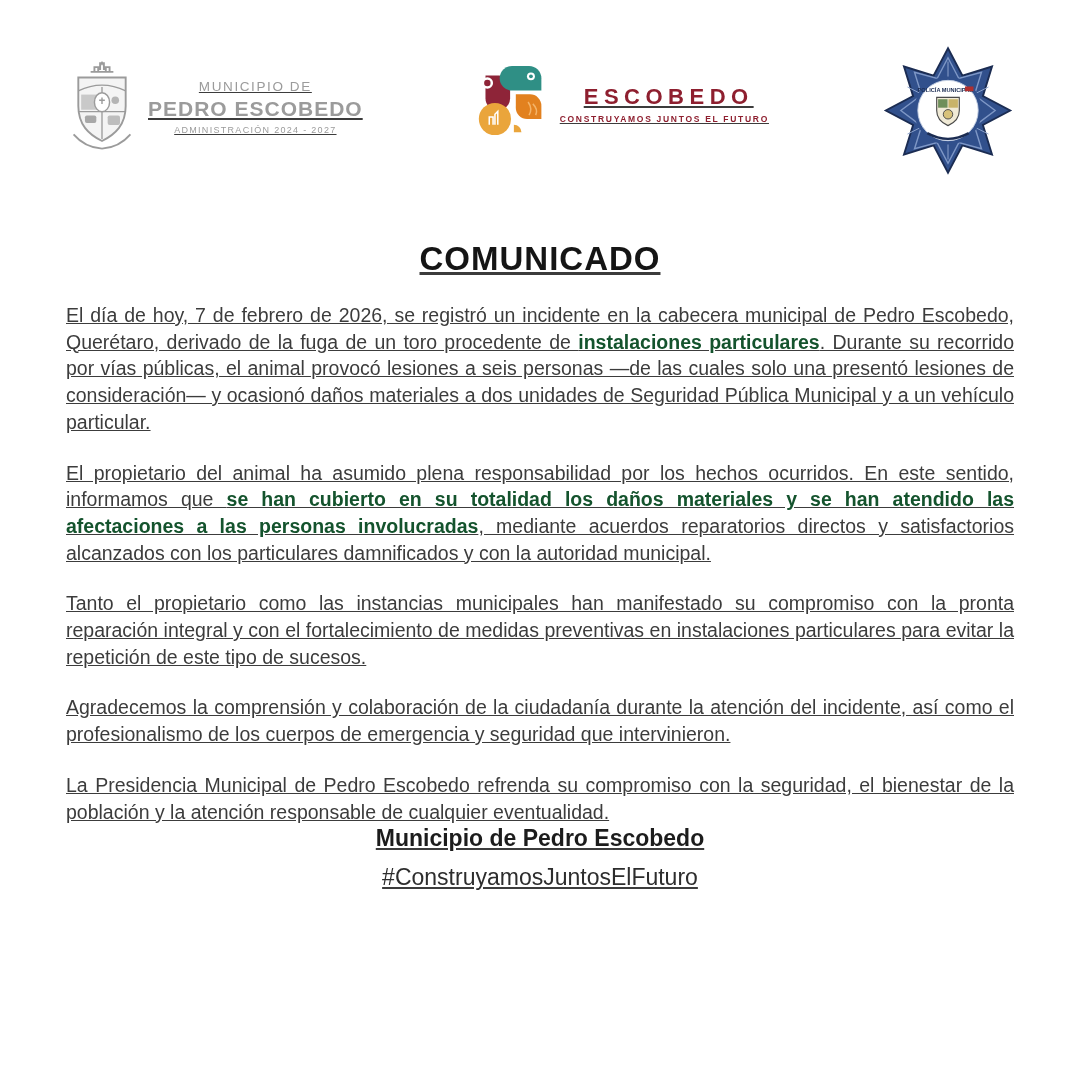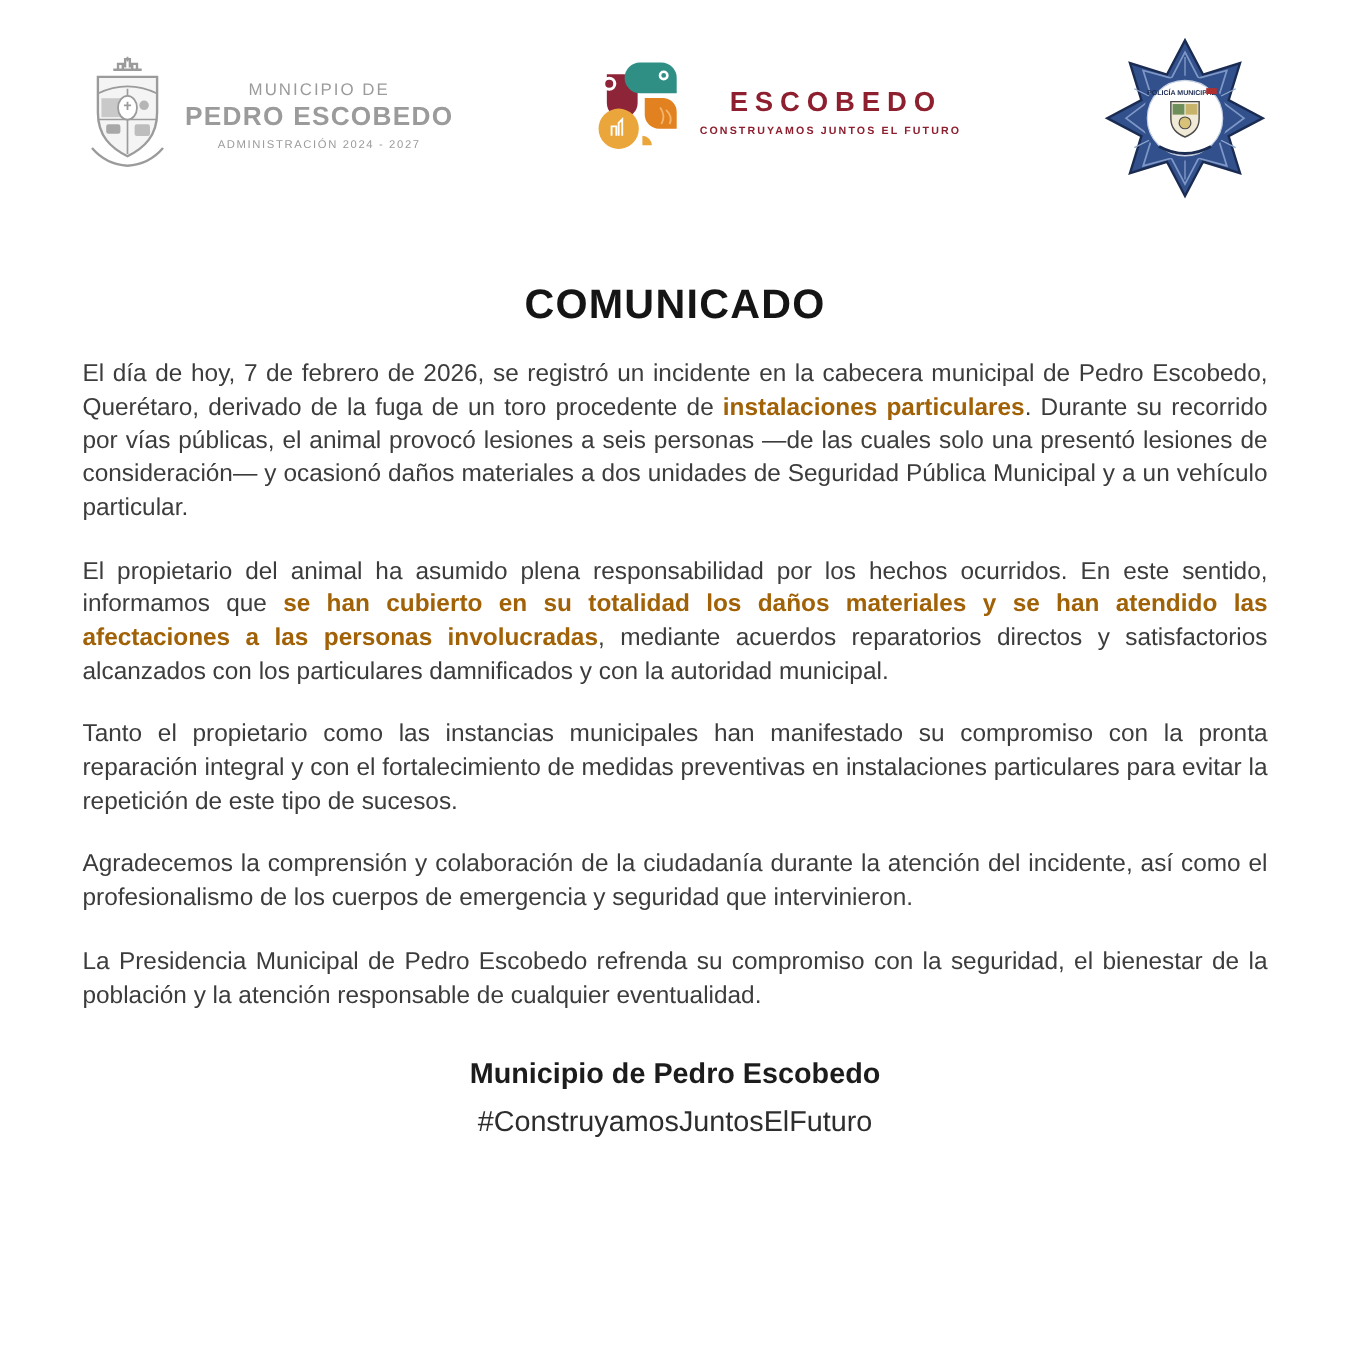--- a/index.html
+++ b/index.html
@@ -1,43 +1,44 @@
 <!DOCTYPE html>
 <html><head>
 <meta charset="utf-8">
 <style>
   html,body{margin:0;padding:0;background:#ffffff;}
   .page{
     width:1080px;height:1080px;box-sizing:border-box;
     background:#ffffff;overflow:hidden;
-    padding:26px 66px 0 66px;
+    padding:42px 66px 0 66px;
     font-family:"Liberation Sans",sans-serif;
     color:#3c3c3c;
+    text-decoration:underline;
   }
   
   .header{display:flex;justify-content:space-between;align-items:flex-start;height:138px;}
   .logo-left{display:flex;align-items:center;gap:10px;margin-top:16px;}
   .logo-left-text{display:flex;flex-direction:column;align-items:center;color:#9b9b9b;}
   .ll1{font-size:13.5px;letter-spacing:1.6px;}
   .ll2{font-size:21px;font-weight:bold;letter-spacing:1px;margin-top:3px;}
   .ll3{font-size:9px;letter-spacing:1.3px;margin-top:4px;}
   .logo-center{display:flex;align-items:center;gap:12px;margin-top:20px;}
   .lc-text{display:flex;flex-direction:column;}
   .lc1{font-size:37px;font-weight:800;color:#3a3a39;letter-spacing:2px;line-height:.95;}
   .lc2{font-size:22px;font-weight:800;color:#8e1f2f;letter-spacing:5.5px;line-height:1;margin-top:4px;margin-left:24px;}
   .lc3{font-size:8.5px;font-weight:bold;color:#8e1f2f;letter-spacing:1.7px;margin-top:6px;}
   .badge-wrap{margin-top:0;}
   
   .title{text-align:center;font-size:33px;font-weight:bold;color:#151515;margin-top:60px;letter-spacing:1px;}
   .body-text{font-size:19.5px;line-height:1.37;text-align:justify;}
   .subtitle{margin-top:32px;font-weight:bold;color:#2f2f2f;}
   p.para{margin:24px 0 0 0;color:#3c3c3c;}
-  p.para strong{color:#a16207;}
+  p.para strong{color:#14532d;}
   
-  .footer{margin-top:36px;text-align:center;}
+  .footer{text-align:center;}
   .footer-org{font-size:23px;font-weight:bold;color:#1c1c1c;}
   .footer-tag{font-size:23px;color:#2d2d2d;margin-top:12px;}
 </style>
 </head>
 <body>
 
 <div class="page">
 
   <div class="header">
 

